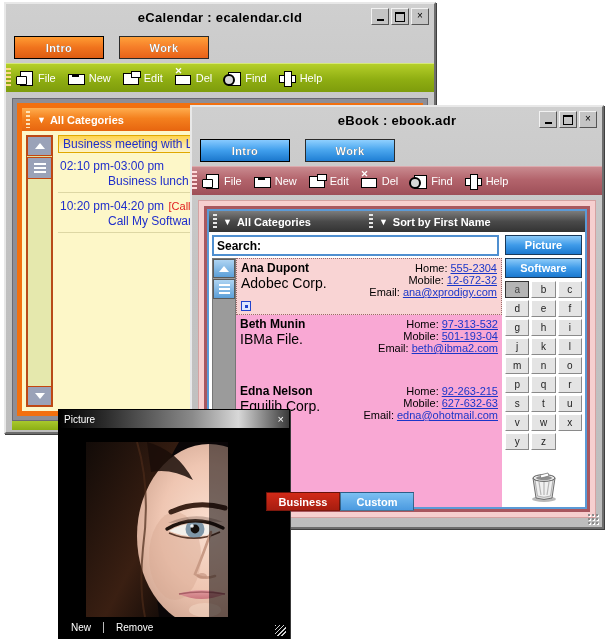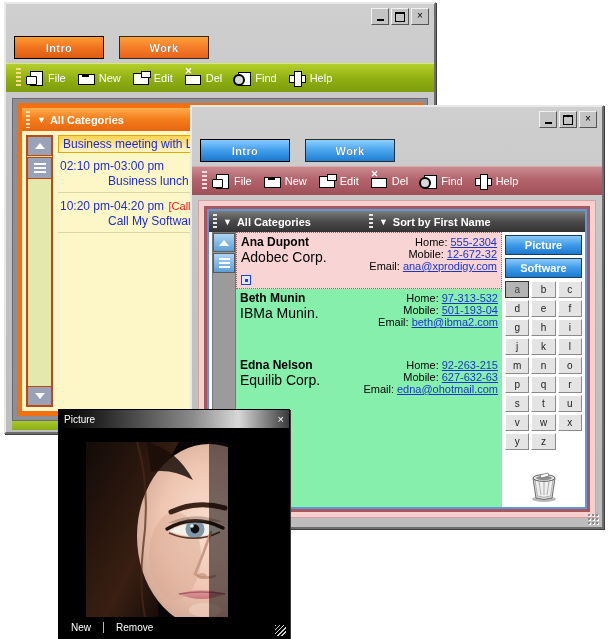--- a/index.html
+++ b/index.html
@@ -43,21 +43,21 @@
     font-size:11px;font-weight:bold;color:#fff;letter-spacing:.4px;
     border:1px solid #2b2b2b;
     text-shadow:0px 0px 0 #000;
   }
   .tab.orange{background:linear-gradient(180deg,#ffa13a 0%,#f6802a 45%,#e8621a 100%);}
   .tab.orange.sel{background:linear-gradient(180deg,#ff9c33 0%,#f0731d 50%,#dd5c12 100%);border-color:#000;}
   .tab.blue{background:linear-gradient(180deg,#8fd0ff 0%,#4da8ef 45%,#1f7fd4 100%);}
   .tab.blue.sel{background:linear-gradient(180deg,#87caff 0%,#3f9eec 50%,#1b77cc 100%);border-color:#000;}
 
   
-  .toolbar{display:flex;align-items:center;height:28px;padding-left:10px;}
+  .toolbar{display:flex;align-items:center;height:28px;padding-left:0;}
   .tb-grip{width:5px;height:20px;margin-right:5px;
     background-image:repeating-linear-gradient(180deg,#ffd98a 0 2px,transparent 2px 4px);}
   .tb-grip.red{background-image:repeating-linear-gradient(180deg,#ffdada 0 2px,transparent 2px 4px);}
   .tb-item{display:flex;align-items:center;gap:4px;margin-right:11px;cursor:default;}
   .tb-label{font-size:11px;color:#fff;font-family:"Liberation Sans",sans-serif;}
   .tb-ico{width:18px;height:14px;position:relative;display:inline-block;}
   
   .ico-file::before{content:"";position:absolute;left:4px;top:0;width:11px;height:13px;background:#fff;border:1px solid #000;}
   .ico-file::after{content:"";position:absolute;left:0px;top:5px;width:9px;height:7px;background:#fff;border:1px solid #000;border-radius:1px 0 0 1px;}
   
@@ -151,21 +151,21 @@
   .search-label{font-size:12px;font-weight:bold;color:#000;}
   .eb-listrow{flex:1;display:flex;min-height:0;}
   .eb-scroll{width:22px;margin-left:3px;display:flex;flex-direction:column;background:#9b9b9b;border:1px solid #777;}
   .ebs-btn{height:17px;background:linear-gradient(180deg,#aed4f2,#5c9fd8);border:1px solid #5a5a5a;
            display:flex;align-items:center;justify-content:center;}
   .ebs-btn .arw-up{width:0;height:0;border-left:5px solid transparent;border-right:5px solid transparent;border-bottom:6px solid #fff;}
   .ebs-thumb{height:18px;margin-top:1px;background:linear-gradient(180deg,#aed4f2,#5c9fd8);border:1px solid #5a5a5a;
              display:flex;flex-direction:column;justify-content:center;align-items:center;gap:2px;}
   .ebs-thumb i{display:block;width:11px;height:2px;background:#fff;}
   .ebs-track{flex:1;background:#9b9b9b;}
-  .contacts{flex:1;background:#86efac;overflow:hidden;min-width:0;}
+  .contacts{flex:1;background:#f9a8d4;overflow:hidden;min-width:0;}
   .contact{padding:2px 4px 3px 4px;position:relative;}
   .contact.sel{background:#f9d4d4;border:1px dotted #9a6a6a;}
   .c-top{display:flex;justify-content:space-between;align-items:baseline;}
   .c-name{font-size:12px;font-weight:bold;color:#000;}
   .c-org{font-size:14px;color:#000;}
   .c-field{display:flex;justify-content:flex-end;align-items:baseline;gap:3px;}
   .c-flabel{font-size:11px;color:#000;}
   .c-fval{font-size:11px;color:#1b36c9;text-decoration:underline;}
   .c-rows{display:flex;flex-direction:column;align-items:flex-end;}
   .c-expander{width:8px;height:8px;border:1px solid #2244cc;background:#dfe7ff;
@@ -206,20 +206,21 @@
   .pic-btn{font-size:10px;color:#fff;padding:0 12px;}
   .pic-sep{width:1px;height:11px;background:#bbb;}
   .pic-grip{position:absolute;right:3px;bottom:2px;width:11px;height:11px;
     background-image:repeating-linear-gradient(135deg,#d0d0d0 0 1px,transparent 1px 3px);}
 </style>
 </head>
 <body>
 
 <div class="win win-outer" id="win-calendar">
   <div class="titlebar">
+    <span class="title-text">eCalendar : ecalendar.cld</span>
     <div class="ctl-group">
       <div class="ctlbtn">
           <span class="min"></span>
         </div>
       <div class="ctlbtn">
           <span class="max"></span>
         </div>
       <div class="ctlbtn">
           <span class="cls">×</span>
         </div>
@@ -307,20 +308,21 @@
           </div>
         </div>
       </div>
     </div>
   </div>
   <div class="cal-greenbar"></div>
 </div>
 
 <div class="win win-outer" id="win-ebook">
   <div class="titlebar">
+    <span class="title-text">eBook : ebook.adr</span>
     <div class="ctl-group">
       <div class="ctlbtn">
           <span class="min"></span>
         </div>
       <div class="ctlbtn">
           <span class="max"></span>
         </div>
       <div class="ctlbtn">
           <span class="cls">×</span>
         </div>
@@ -375,20 +377,25 @@
               <span class="eb-catgrip"></span>
               <span class="eb-catarrow">▼</span>
               <span class="eb-catlabel">All Categories</span>
               <span class="eb-catgrip" style="margin-left:58px;"></span>
               <span class="eb-catarrow">▼</span>
               <span class="eb-catlabel">Sort by First Name</span>
             </div>
 
             <div class="eb-main">
               <div class="eb-left">
+                <div class="search-row">
+                  <div class="search-box">
+                    <span class="search-label">Search:</span>
+                  </div>
+                </div>
                 <div class="eb-listrow">
                   <div class="eb-scroll">
                     <div class="ebs-btn">
                         <span class="arw-up"></span>
                       </div>
                     <div class="ebs-thumb">
                         <i></i>
                         <i></i>
                         <i></i>
                       </div>
@@ -419,21 +426,21 @@
                       </div>
                       <div class="c-expander">
                           <i></i>
                         </div>
                     </div>
 
                     <div class="contact">
                       <div class="c-top">
                         <div>
                           <div class="c-name">Beth Munin</div>
-                          <div class="c-org">IBMa Munin.</div>
+                          <div class="c-org">IBMa File.</div>
                         </div>
                         <div class="c-rows">
                           <div class="c-field">
                             <span class="c-flabel">Home:</span>
                             <span class="c-fval">97-313-532</span>
                           </div>
                           <div class="c-field">
                             <span class="c-flabel">Mobile:</span>
                             <span class="c-fval">501-193-04</span>
                           </div>
@@ -521,20 +528,28 @@
                   </svg>
                 </div>
               </div>
             </div>
           </div>
         </div>
       </div>
     </div>
   </div>
 
+  <div class="eb-bottomtabs">
+    <div class="bt red">
+      <span>Business</span>
+    </div>
+    <div class="bt blue">
+      <span>Custom</span>
+    </div>
+  </div>
   <div class="grip-corner"></div>
 </div>
 
 <div class="win" id="win-picture">
   <div class="pic-title">
     <span class="pic-title-text">Picture</span>
     <span class="pic-close">×</span>
   </div>
   <div class="pic-canvas">
     <svg width="230" height="189" viewBox="0 0 230 189" style="display:block;">

